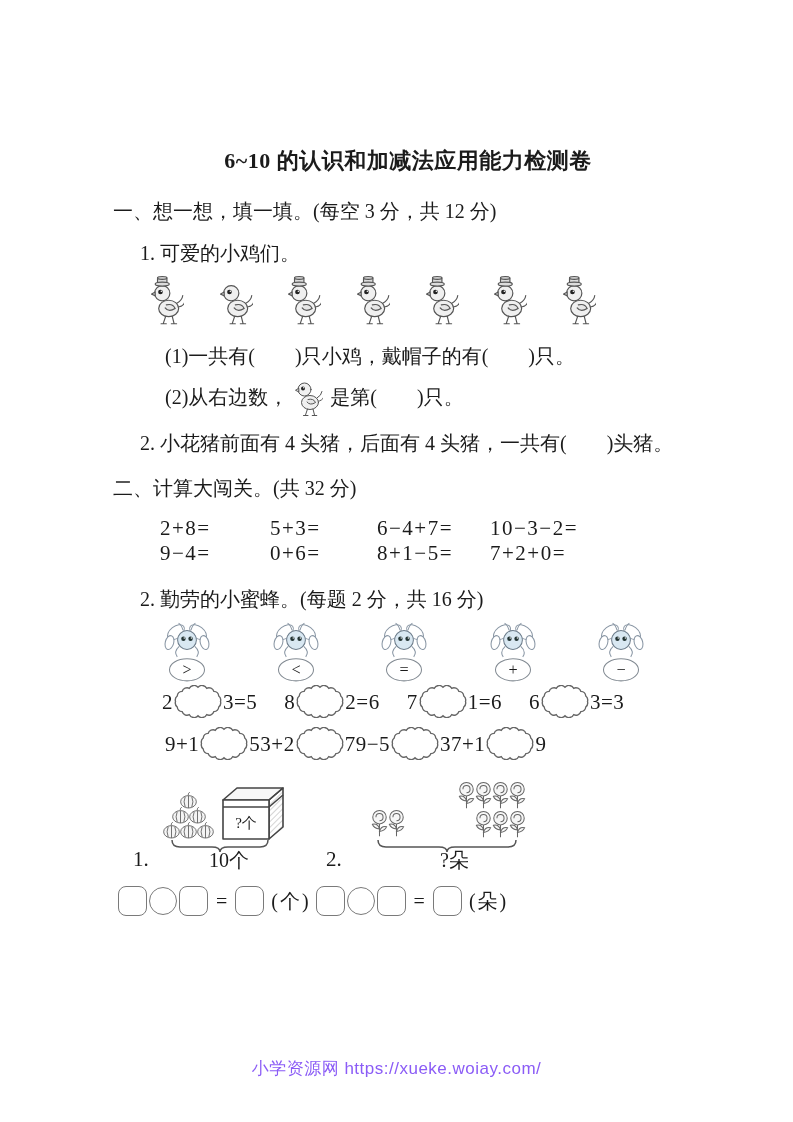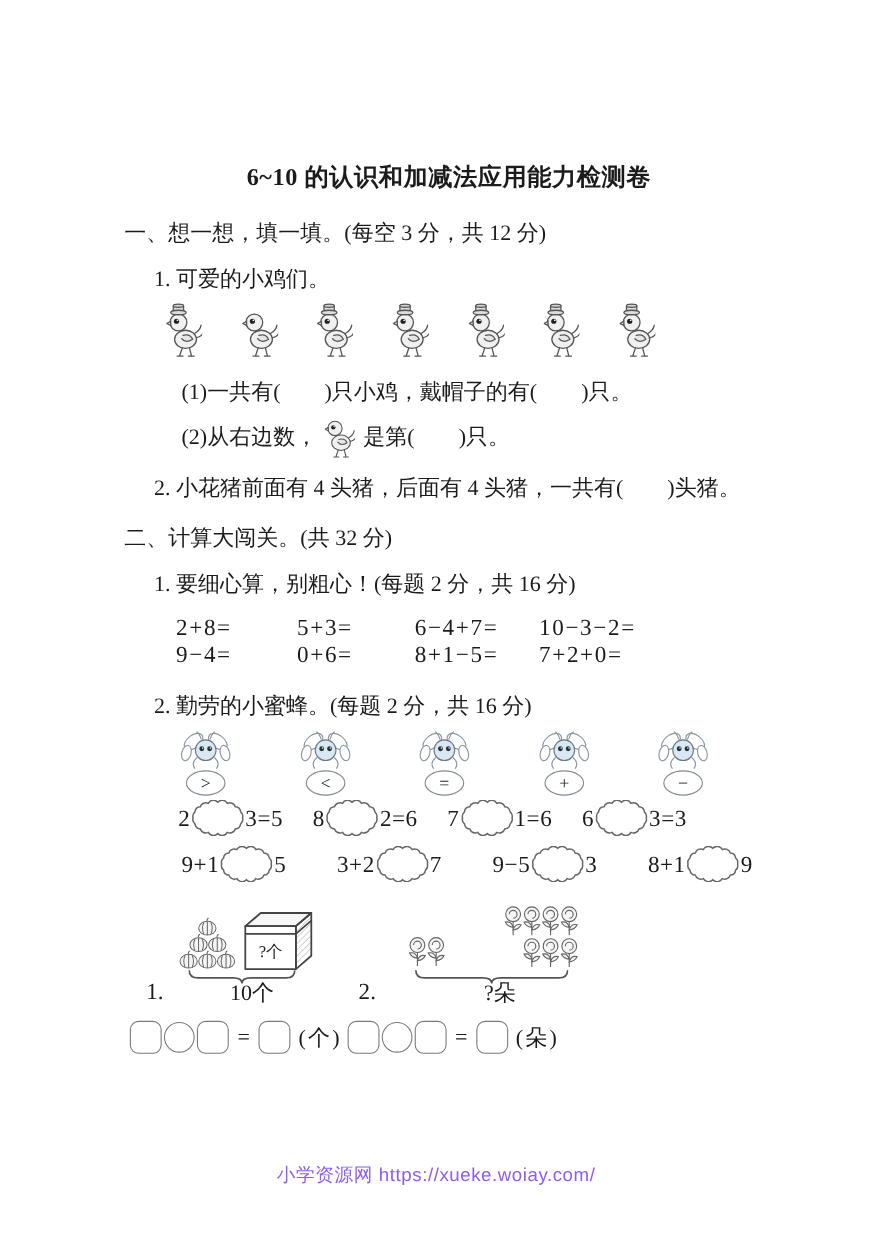--- a/index.html
+++ b/index.html
@@ -21,21 +21,21 @@
   .inline-chick { width:28px; height:46px; margin:0 7px; }
 
   .calc-grid { margin:14px 0 0 47px; display:grid; grid-template-columns:110px 107px 113px auto;
                font-size:21px; letter-spacing:1.5px; }
 
   .bee-row { margin:8px 0 0 50px; width:482px; display:flex; justify-content:space-between; }
   .bee { width:48px; height:62px; }
 
   .oval-row { display:flex; align-items:baseline; font-size:21px; letter-spacing:.5px; }
   #oval-row-1 { margin:2px 0 0 49px; gap:27px; }
-  #oval-row-2 { margin:9px 0 0 52px; gap:46px; }
+  #oval-row-2 { margin:9px 0 0 52px; }
   .oval-svg { width:48px; height:33px; vertical-align:-9px; margin:0 1px; }
 
   .figures { position:relative; height:104px; margin-top:10px; }
   .figures > * { position:absolute; }
   .fig-num { font-size:21px; bottom:2px; }
   #fig-num-1 { left:20px; }
   #fig-num-2 { left:213px; }
   .pyramid { left:50px; bottom:35px; display:flex; flex-direction:column; align-items:center; }
   .p-row { display:flex; margin-top:-2px; }
   .pumpkin { width:19px; height:17px; margin:0 -1px; }
@@ -167,21 +167,20 @@
     <div class="qline2">
       <span>(2)从右边数，</span>
       <svg class="inline-chick" viewBox="0 0 56 92">
           <use href="#sym-chick-body"></use>
         </svg>
       <span>是第(　　)只。</span>
     </div>
     <div class="item" style="margin-top:10px;">2. 小花猪前面有 4 头猪，后面有 4 头猪，一共有(　　)头猪。</div>
 
     <div class="sec-h" style="margin-top:18px;">二、计算大闯关。(共 32 分)</div>
-    <div class="item">1. 要细心算，别粗心！(每题 2 分，共 16 分)</div>
 
     <div class="calc-grid">
         <span class="calc-cell">2+8=</span>
         <span class="calc-cell">5+3=</span>
         <span class="calc-cell">6−4+7=</span>
         <span class="calc-cell">10−3−2=</span>
         <span class="calc-cell">9−4=</span>
         <span class="calc-cell">0+6=</span>
         <span class="calc-cell">8+1−5=</span>
         <span class="calc-cell">7+2+0=</span>
@@ -229,21 +228,21 @@
     <div class="oval-row" id="oval-row-2">
         <span class="eq"><span>9+1</span><svg class="oval-svg" viewBox="0 0 64 44">
             <use href="#sym-oval"></use>
           </svg><span>5</span></span>
         <span class="eq"><span>3+2</span><svg class="oval-svg" viewBox="0 0 64 44">
             <use href="#sym-oval"></use>
           </svg><span>7</span></span>
         <span class="eq"><span>9−5</span><svg class="oval-svg" viewBox="0 0 64 44">
             <use href="#sym-oval"></use>
           </svg><span>3</span></span>
-        <span class="eq"><span>8+1</span><svg class="oval-svg" viewBox="0 0 64 44">
+        <span class="eq"><span>7+1</span><svg class="oval-svg" viewBox="0 0 64 44">
             <use href="#sym-oval"></use>
           </svg><span>9</span></span>
       </div>
 
 
     <div class="figures">
       <span class="fig-num" id="fig-num-1">1.</span>
       <div class="pyramid">
           <div class="p-row">
             <svg class="pumpkin" viewBox="0 0 28 26">

